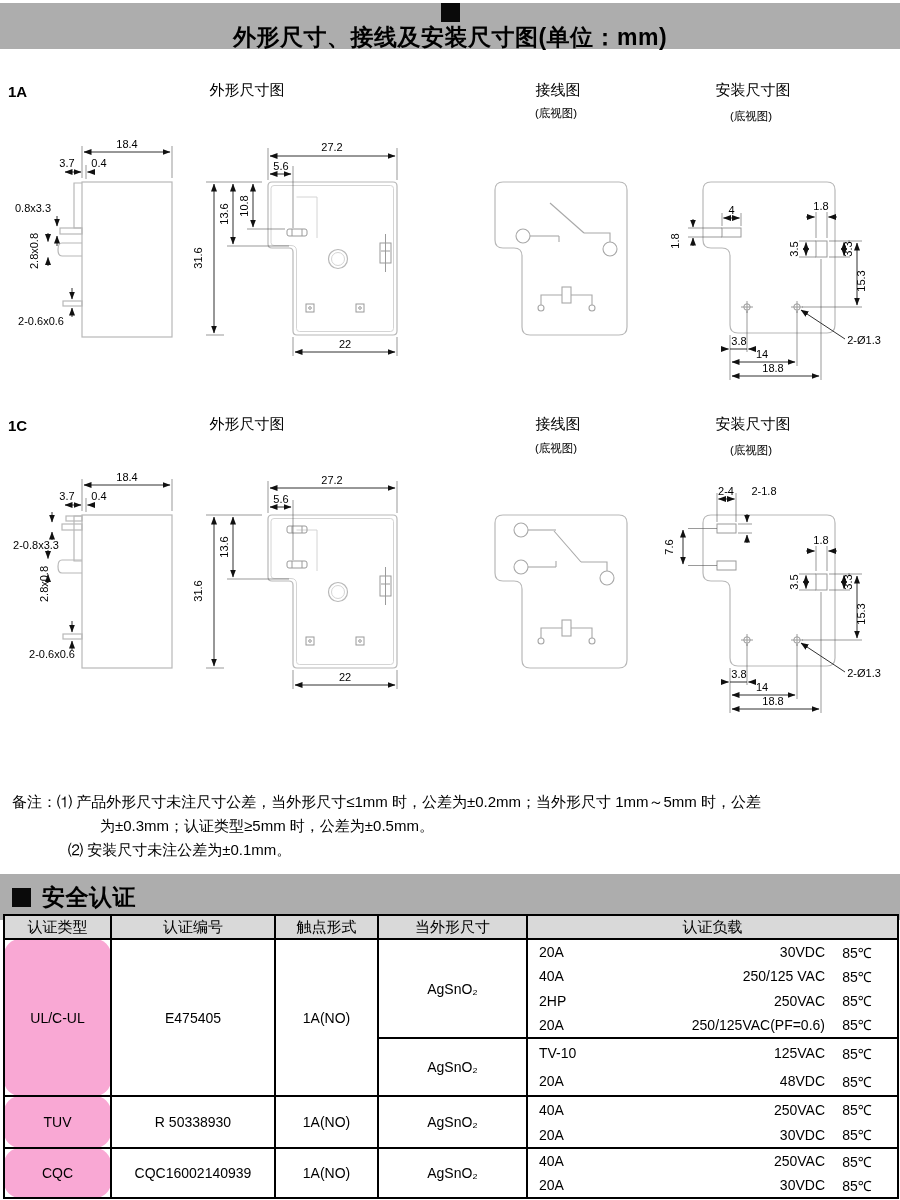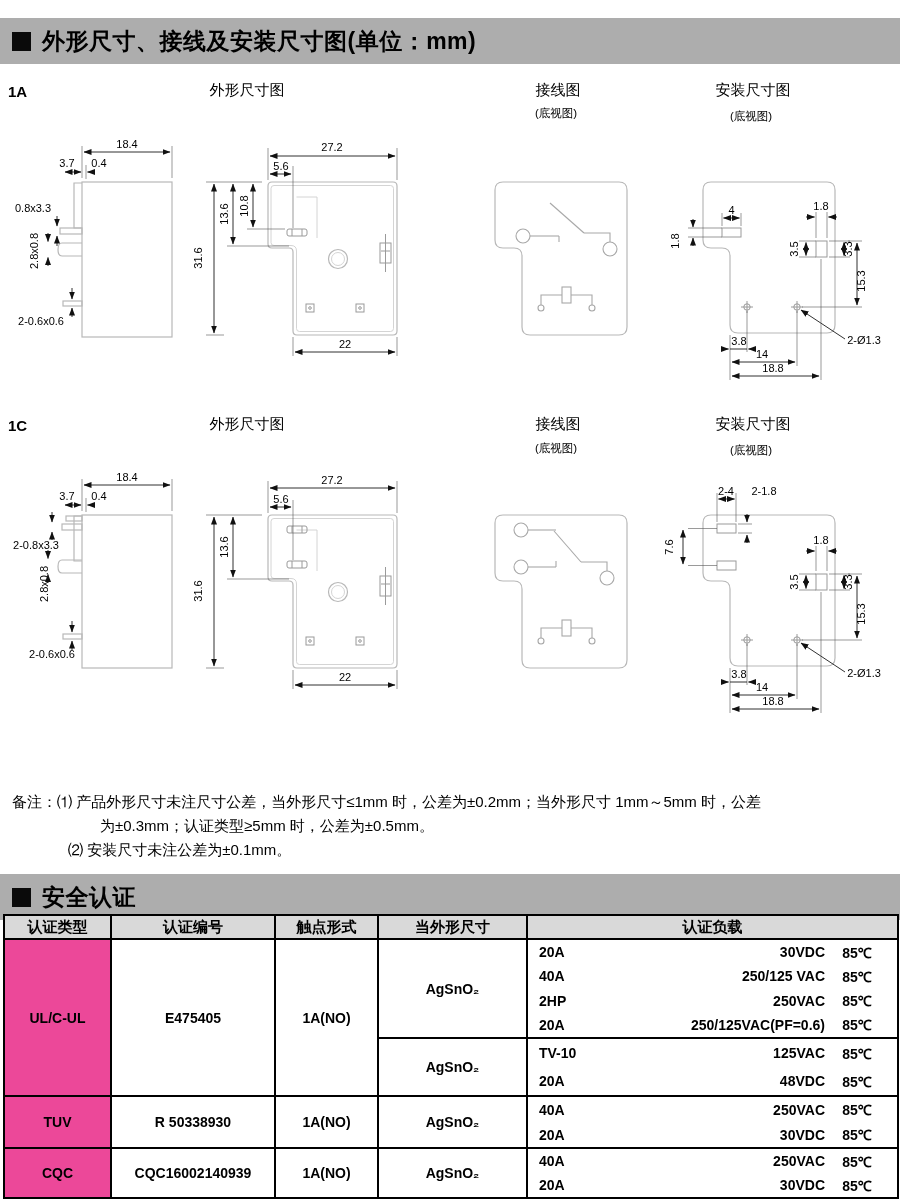--- a/index.html
+++ b/index.html
@@ -4,21 +4,21 @@
 <style>
   html,body{margin:0;padding:0;}
   body{width:900px;height:1200px;background:#fff;position:relative;
        font-family:"Liberation Sans",sans-serif;color:#000;overflow:hidden;}
 
   
   .bar{position:absolute;left:0;width:900px;height:46px;background:#adadad;
        display:flex;align-items:center;}
   .bar .sq{width:19px;height:19px;background:#0a0a0a;margin:0 11px 0 12px;flex:0 0 auto;}
   .bar .t{font-size:23px;font-weight:bold;letter-spacing:0.5px;}
-  #bar1{top:18px;} #bar2{top:826px;margin-top:48px;}
+  #bar1{top:3px;flex-direction:column;} #bar2{top:826px;margin-top:48px;}
 
   
   svg.row{position:absolute;left:0;width:900px;height:330px;}
   #rowA{top:60px;} #rowC{top:395px;}
   .part{stroke:#b8b8b8;stroke-width:1.2;fill:none;}
   .inner{stroke:#cfcfcf;stroke-width:0.9;fill:none;}
   .feat{stroke:#9a9a9a;stroke-width:1;fill:none;}
   .wsym{stroke:#a8a8a8;stroke-width:1.1;fill:none;}
   .dim line,line.dim{stroke:#1a1a1a;stroke-width:0.9;}
   .ext{stroke:#555;stroke-width:0.6;}
@@ -34,23 +34,23 @@
   #rowC .de{marker-end:url(#mC);}
 
   
   .note{position:absolute;font-size:15px;white-space:nowrap;margin-top:40px;}
   #note1{left:12px;top:753px;} #note2{left:100px;top:777px;} #note3{left:68px;top:801px;}
 
   
   #certtable{position:absolute;left:3px;top:914px;width:894px;
              border-collapse:collapse;table-layout:fixed;font-size:14px;}
   #certtable td,#certtable th{border:2px solid #000;padding:0;text-align:center;
-             vertical-align:middle;font-weight:bold;overflow:hidden;margin-left:16px;}
+             vertical-align:middle;font-weight:normal;overflow:hidden;margin-left:16px;}
   #certtable th{background:#d9d9d9;font-size:15px;height:22px;}
-  .type-cell{background:#ec4899;}
+  .type-cell{background:#f9a8d4;border-radius:16px;}
   .loads{display:flex;flex-direction:column;justify-content:space-around;}
   .load-line{display:flex;align-items:center;padding:0 8px 0 11px;font-size:14px;}
   .load-cur{width:72px;text-align:left;}
   .load-rating{flex:1;text-align:right;}
   .load-temp{width:64px;text-align:center;}
 </style>
 </head>
 <body>
 
 <div class="bar" id="bar1">

